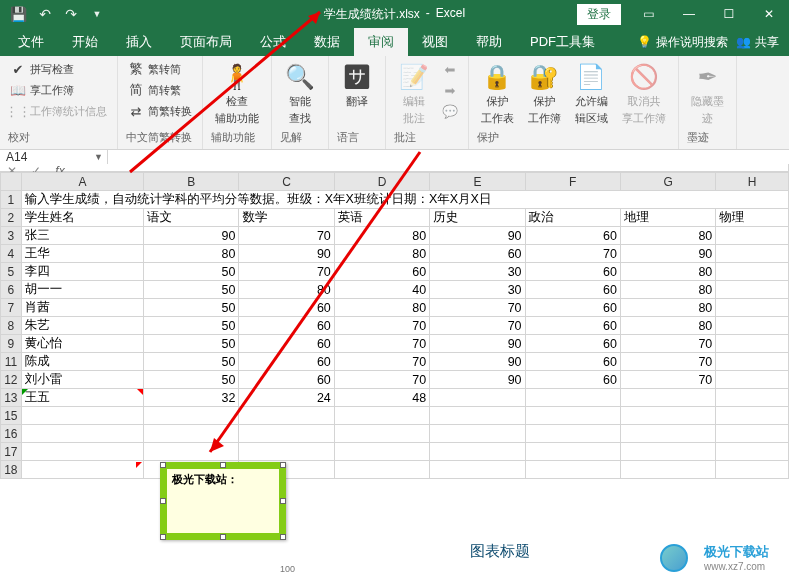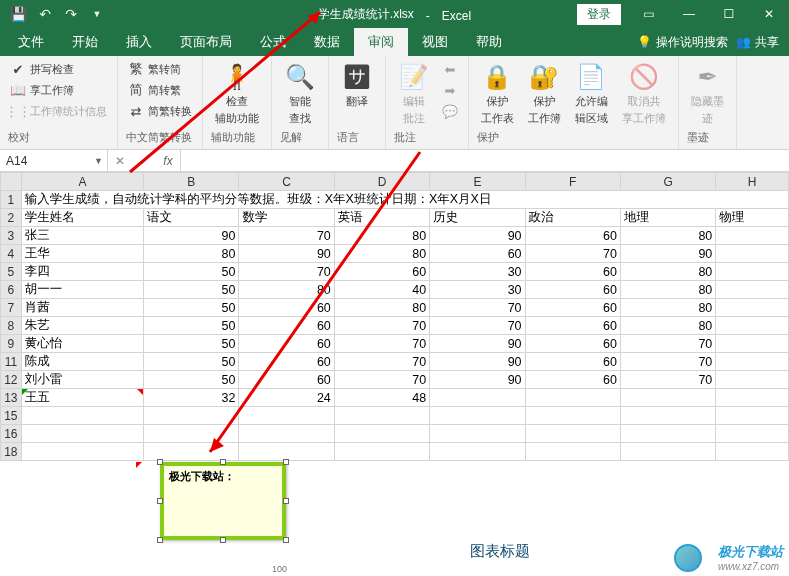--- a/index.html
+++ b/index.html
@@ -2,21 +2,21 @@
 <html><head>
 <meta charset="utf-8">
 <style>
 * { margin: 0; padding: 0; box-sizing: border-box; font-family: "Microsoft YaHei", sans-serif; }
 body { background: #fff; width: 789px; height: 576px; overflow: hidden; position: relative; }
 
 
 .titlebar { background: #217346; height: 28px; display: flex; align-items: center; color: #fff; font-size: 12px; position: relative; }
 .titlebar-left { display: flex; gap: 4px; padding-left: 8px; align-items: center; }
 .qat-icon { width: 22px; height: 22px; display: flex; align-items: center; justify-content: center; font-size: 14px; color: #fff; opacity: 0.9; }
-.titlebar-center { position: absolute; left: 50%; transform: translateX(-50%); display: flex; gap: 12px; align-items: flex-end; }
+.titlebar-center { position: absolute; left: 50%; transform: translateX(-50%); display: flex; gap: 6px; align-items: flex-start; }
 .titlebar-right { margin-left: auto; display: flex; align-items: center; gap: 0; }
 .login-btn { background: #fff; color: #217346; padding: 2px 10px; font-size: 12px; margin-right: 8px; margin-left: 32px; }
 .win-btn { width: 40px; height: 28px; display: flex; align-items: center; justify-content: center; color: #fff; }
 
 
 .ribbon-tabs { background: #217346; height: 28px; display: flex; align-items: stretch; padding-left: 4px; }
 .ribbon-tab { padding: 0 14px; color: #fff; font-size: 13px; display: flex; align-items: center; cursor: pointer; }
 .ribbon-tab.active { background: #f3f3f3; color: #217346; }
 .ribbon-right { margin-left: auto; display: flex; align-items: center; color: #fff; font-size: 12px; padding-right: 10px; gap: 8px; }
 .ribbon-right .help-group { display: flex; align-items: center; gap: 4px; }
@@ -28,55 +28,55 @@
 .ribbon-group-body { flex: 1; display: flex; align-items: flex-start; gap: 6px; }
 .ribbon-btn-lg { display: flex; flex-direction: column; align-items: center; font-size: 11px; color: #444; padding: 2px 4px; gap: 2px; cursor: pointer; min-width: 40px; }
 .ribbon-btn-lg .ico { font-size: 24px; height: 30px; display: flex; align-items: center; }
 .ribbon-btn-lg.disabled { opacity: 0.45; }
 .ribbon-btn-sm { display: flex; align-items: center; gap: 4px; font-size: 11px; color: #444; padding: 1px 2px; white-space: nowrap; }
 .ribbon-btn-sm.disabled { opacity: 0.45; }
 .ribbon-list { display: flex; flex-direction: column; gap: 3px; }
 .sm-ico { width: 16px; height: 16px; display: inline-flex; align-items: center; justify-content: center; font-size: 13px; }
 
 
-.namebox-row { height: 22px; border-bottom: 1px solid #d4d4d4; display: flex; align-items: stretch; font-size: 12px; }
+.namebox-row { height: 22px; border-bottom: 1px solid #d4d4d4; display: flex; align-items: stretch; font-size: 12px; flex-direction: column; }
 .namebox { width: 108px; border-right: 1px solid #d4d4d4; display: flex; align-items: center; padding-left: 6px; color: #333; justify-content: space-between; }
 .namebox-dd { padding: 0 4px; color: #666; font-size: 9px; }
 .fx-btns { display: flex; align-items: center; border-right: 1px solid #d4d4d4; }
 .fx-btn { width: 24px; display: flex; align-items: center; justify-content: center; color: #888; font-size: 12px; }
 .fx-label { width: 24px; display: flex; align-items: center; justify-content: center; font-style: italic; color: #666; }
 .formula-input { flex: 1; padding-left: 6px; display: flex; align-items: center; }
 
 
 .grid-wrap { position: relative; }
 table.grid { border-collapse: collapse; table-layout: fixed; width: 789px; font-size: 12.5px; }
 .grid th, .grid td { border: 1px solid #d4d4d4; height: 18px; overflow: hidden; white-space: nowrap; }
 .grid thead th { background: #e6e6e6; font-weight: normal; color: #333; text-align: center; font-size: 12px; }
 .grid .rowhdr { background: #e6e6e6; text-align: center; color: #333; width: 20px; font-size: 12px; }
 .grid .corner { background: #e6e6e6; width: 20px; }
 .grid td { padding: 0 3px; }
 .grid td.num { text-align: right; }
 .grid td.txt { text-align: left; }
 .colA { width: 118px; } .colB,.colC,.colD,.colE,.colF,.colG { width: 92px; } .colH { width: 70px; }
 
 
-.comment { position: absolute; left: 160px; top: 290px; width: 126px; height: 78px; background: #ffffe1; border: 4px solid #84cc16; box-shadow: 1px 1px 3px rgba(0,0,0,0.3); font-size: 11px; padding: 3px 5px; }
+.comment { position: absolute; left: 160px; top: 290px; width: 126px; height: 78px; background: #ffffe1; border: 7px solid #84cc16; box-shadow: 1px 1px 3px rgba(0,0,0,0.3); font-size: 11px; padding: 3px 5px; }
 .comment .sel-handles { position: absolute; inset: -4px; pointer-events: none; }
 .handle { position: absolute; width: 6px; height: 6px; background: #fff; border: 1px solid #666; }
 .h-nw{left:-3px;top:-3px}.h-n{left:50%;top:-3px;margin-left:-3px}.h-ne{right:-3px;top:-3px}
 .h-w{left:-3px;top:50%;margin-top:-3px}.h-e{right:-3px;top:50%;margin-top:-3px}
 .h-sw{left:-3px;bottom:-3px}.h-s{left:50%;bottom:-3px;margin-left:-3px}.h-se{right:-3px;bottom:-3px}
 .red-marker { position: absolute; left:136px; top:290px; width:0;height:0;border-top:6px solid #f00;border-right:6px solid transparent; }
 
 
 .chart-title { position: absolute; left: 470px; top: 370px; font-size: 15px; color: #0c4a6e; text-align: right; }
-.chart-axis { position: absolute; left: 272px; top: 392px; font-size: 9px; color: #777; }
-
-
-.watermark { position: absolute; right: 6px; bottom: 4px; display: flex; align-items: center; gap: 16px; font-size: 13px; color: #2aa0d8; font-style: italic; }
+.chart-axis { position: absolute; left: 280px; top: 392px; font-size: 9px; color: #777; }
+
+
+.watermark { position: absolute; right: 20px; bottom: 4px; display: flex; align-items: center; gap: 16px; font-size: 13px; color: #2aa0d8; }
 .wm-badge { width: 28px; height: 28px; border-radius: 50%; background: linear-gradient(135deg,#7cc,#4aa0d0); border:2px solid #2aa0d8; }
 
 
 .arrow { position: absolute; pointer-events: none; }
 .arrow svg line { stroke:#e80000; stroke-width:3; }
 .arrow svg polygon { fill:#e80000; }
 
 
 .cm-ind { position: relative; }
 .cm-ind::after { content:""; position:absolute; right:0; top:0; border-top:6px solid #f00; border-left:6px solid transparent; }
@@ -109,20 +109,21 @@
 <div class="ribbon-tabs">
   <div class="ribbon-tab">文件</div>
   <div class="ribbon-tab">开始</div>
   <div class="ribbon-tab">插入</div>
   <div class="ribbon-tab">页面布局</div>
   <div class="ribbon-tab">公式</div>
   <div class="ribbon-tab">数据</div>
   <div class="ribbon-tab active">审阅</div>
   <div class="ribbon-tab">视图</div>
   <div class="ribbon-tab">帮助</div>
+  <div class="ribbon-tab">PDF工具集</div>
   <div class="ribbon-right">
     <div class="help-group">
       <span>💡</span>
       <span>操作说明搜索</span>
     </div>
     <div class="help-group">
       <span>👥</span>
       <span>共享</span>
     </div>
   </div>
@@ -442,20 +443,31 @@
           <td class=""></td>
           <td class=""></td>
           <td class=""></td>
           <td class=""></td>
           <td class=""></td>
           <td class=""></td>
           <td class=""></td>
           <td class=""></td>
         </tr>
         <tr>
+          <td class="rowhdr">17</td>
+          <td class=""></td>
+          <td class=""></td>
+          <td class=""></td>
+          <td class=""></td>
+          <td class=""></td>
+          <td class=""></td>
+          <td class=""></td>
+          <td class=""></td>
+        </tr>
+        <tr>
           <td class="rowhdr">18</td>
           <td class=""></td>
           <td class=""></td>
           <td class=""></td>
           <td class=""></td>
           <td class=""></td>
           <td class=""></td>
           <td class=""></td>
           <td class=""></td>
         </tr>

